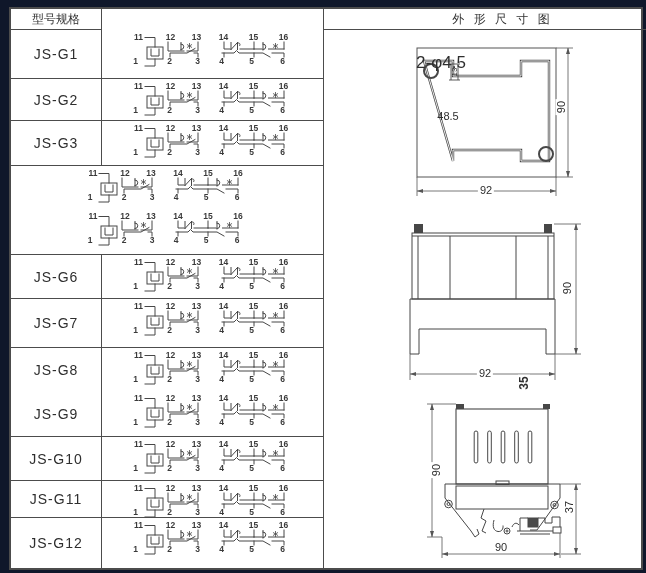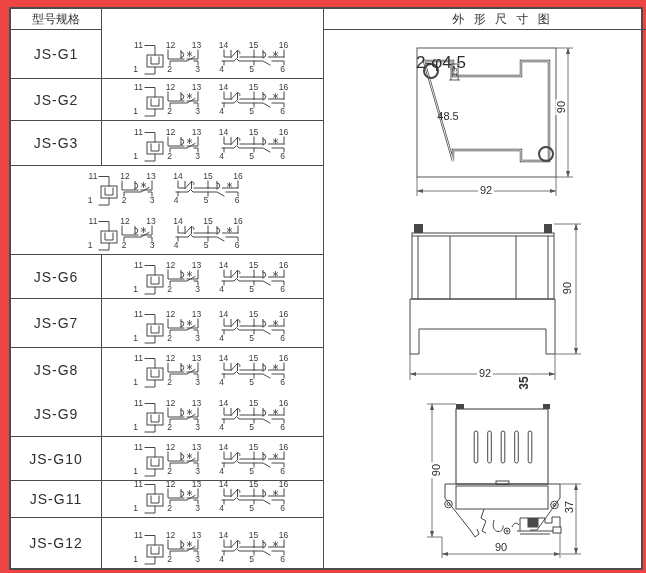--- a/index.html
+++ b/index.html
@@ -1,33 +1,33 @@
 <!DOCTYPE html>
 <html><head>
 <meta charset="utf-8">
 <style>
   html,body{margin:0;padding:0;background:#fff;}
-  .page{position:relative;width:646px;height:573px;background:#ef4444;overflow:hidden;
+  .page{position:relative;width:646px;height:573px;background:#0f172a;overflow:hidden;
         font-family:"Liberation Sans","DejaVu Sans",sans-serif;color:#333;}
   .spec-table{position:absolute;left:9px;top:7px;width:634px;height:563px;
         border:2px solid #4c4c4c;box-sizing:border-box;background:#fff;}
   
   .hdr{position:absolute;left:0;top:0;width:312px;height:21px;display:flex;}
   .hdr-cell{box-sizing:border-box;border-bottom:1px solid #4c4c4c;display:flex;
         align-items:center;justify-content:center;font-size:12px;color:#333;}
   .hdr-model{width:91px;border-right:1px solid #4c4c4c;}
   .hdr-wiring{flex:1;letter-spacing:2px;}
   
   .rows{position:absolute;left:0;top:21px;width:312px;}
   .row{display:flex;box-sizing:border-box;border-top:1px solid #4c4c4c;}
   .row.no-top{border-top:none;}
   .model-cell{width:91px;box-sizing:border-box;border-right:1px solid #4c4c4c;
         display:flex;align-items:center;justify-content:center;}
   .model-label{font-size:14px;letter-spacing:1px;color:#2e2e2e;}
-  .wiring-cell{flex:1;display:flex;align-items:flex-end;justify-content:center;}
+  .wiring-cell{flex:1;display:flex;align-items:flex-start;justify-content:center;font-weight:bold;}
   .wd{position:relative;width:168px;height:40px;}
   .wd svg{position:absolute;left:0;top:0;}
   .t{position:absolute;width:14px;text-align:center;font-size:8.5px;color:#3a3a3a;line-height:1;}
   .tt{top:3px;} .bt{top:27px;}
   .tt0{left:3px;} .tt1{left:35px;} .tt2{left:61px;} .tt3{left:88px;} .tt4{left:118px;} .tt5{left:148px;}
   .bt0{left:0px;} .bt1{left:34px;} .bt2{left:62px;} .bt3{left:86px;} .bt4{left:116px;} .bt5{left:147px;}
   
   .right-panel{position:absolute;left:312px;top:0;width:358px;height:559px;
         box-sizing:border-box;border-left:1px solid #4c4c4c;}
   .right-hdr{height:20px;border-bottom:1px solid #4c4c4c;display:flex;align-items:center;

